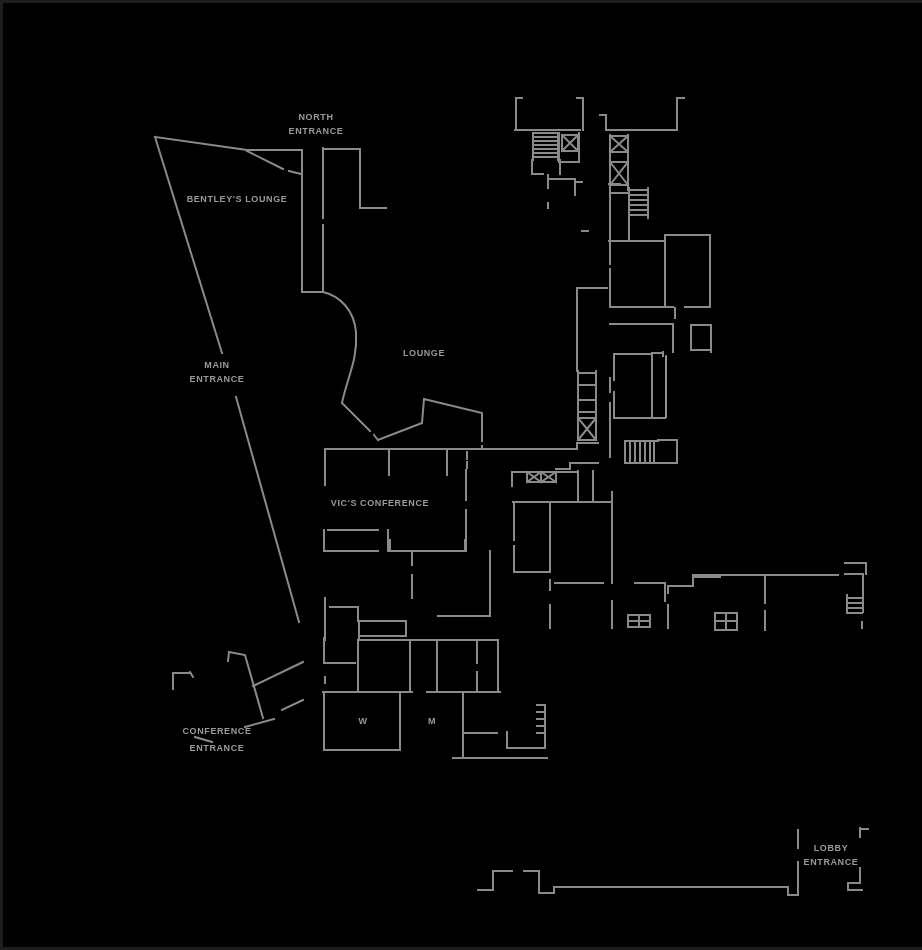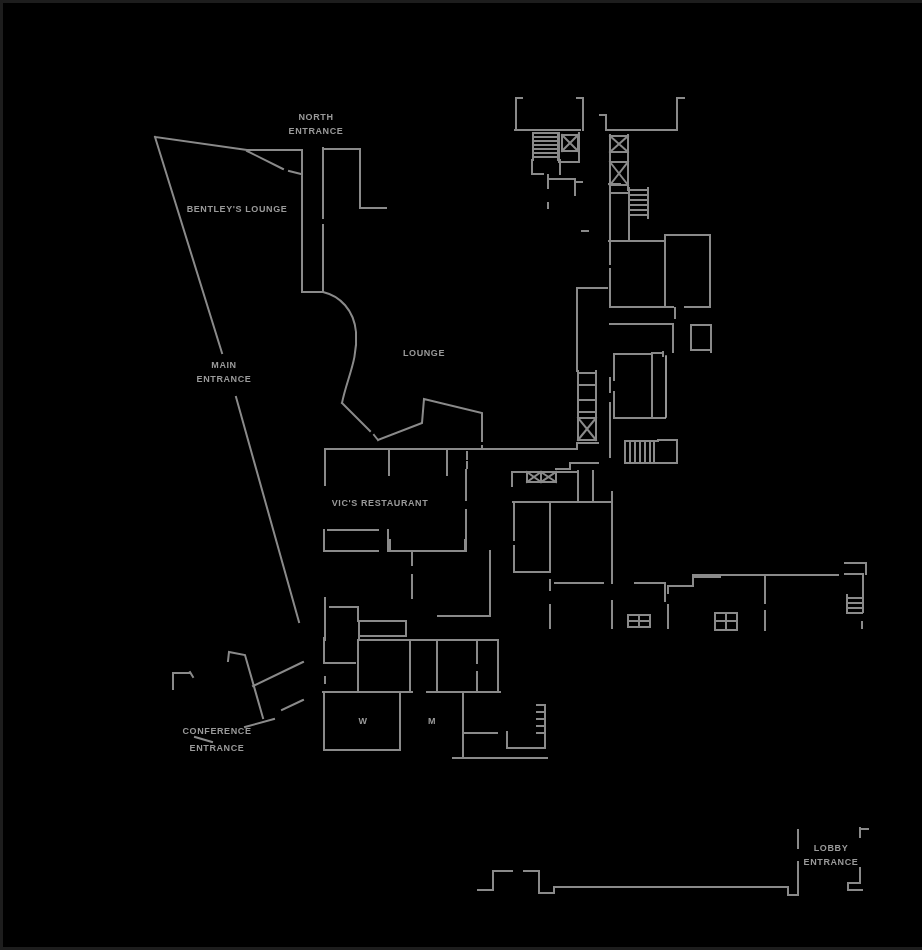--- a/index.html
+++ b/index.html
@@ -184,35 +184,35 @@
       M715 613 H737 V630 H715 Z M726 613 V630 M715 621 H737"></path>
 
     <path class="hl" d="M666 356 V417"></path>
   </svg>
 
   <div class="lbl" style="left:316px;top:110px">
     <span>NORTH</span>
     <span>ENTRANCE</span>
   </div>
 
-  <div class="lbl" style="left:237px;top:202px">
+  <div class="lbl" style="left:237px;top:192px">
     <span>BENTLEY'S LOUNGE</span>
   </div>
 
-  <div class="lbl" style="left:224px;top:358px">
+  <div class="lbl" style="left:217px;top:358px">
     <span>MAIN</span>
     <span>ENTRANCE</span>
   </div>
 
   <div class="lbl" style="left:424px;top:346px">
     <span>LOUNGE</span>
   </div>
 
   <div class="lbl" style="left:380px;top:496px">
-    <span>VIC'S RESTAURANT</span>
+    <span>VIC'S CONFERENCE</span>
   </div>
 
   <div class="lbl wide" style="left:217px;top:723px">
     <span>CONFERENCE</span>
     <span>ENTRANCE</span>
   </div>
 
   <div class="lbl" style="left:831px;top:841px">
     <span>LOBBY</span>
     <span>ENTRANCE</span>

